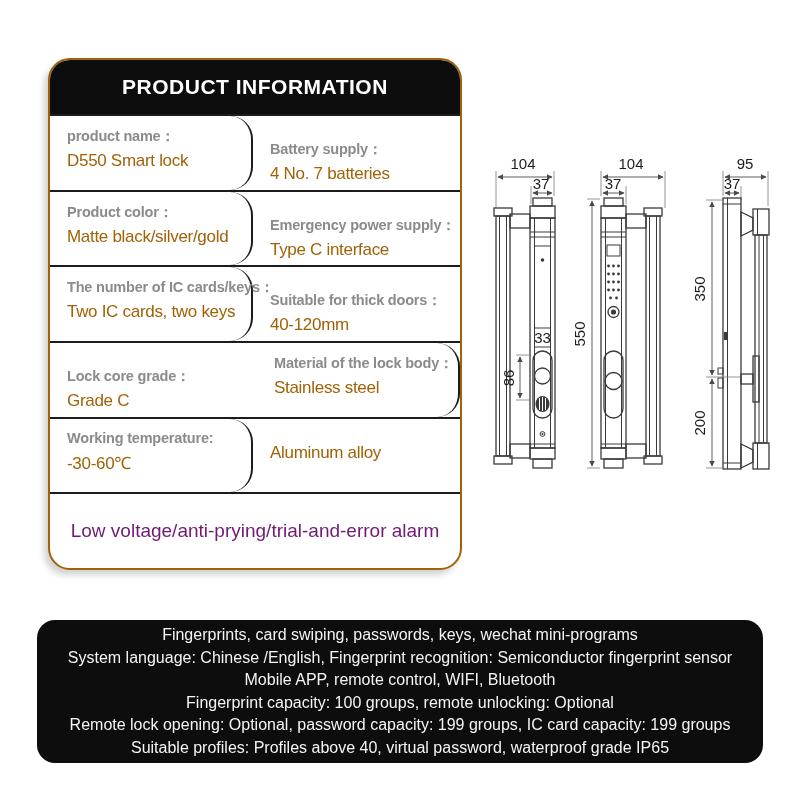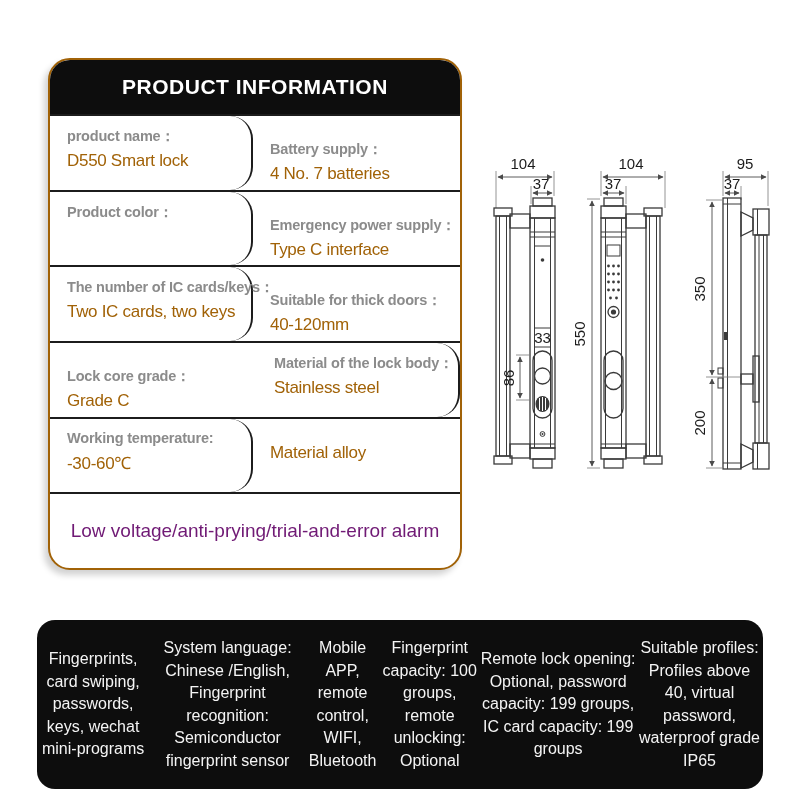--- a/index.html
+++ b/index.html
@@ -55,23 +55,23 @@
   .ln  { stroke:#3a3a3a; stroke-width:1.3; fill:none; }
   .ln2 { stroke:#3a3a3a; stroke-width:1;   fill:none; }
   .fd  { fill:#3a3a3a; stroke:none; }
   .dim { stroke:#4a4a4a; stroke-width:0.9; fill:none; }
   .ext { stroke:#7a7a7a; stroke-width:0.8; fill:none; }
   .dtxt { fill:#1c1c1c; font-size:15px; text-anchor:middle; stroke:none; }
 
   
   .features {
     position:absolute; left:37px; top:620px;
-    width:726px; height:169px;
+    width:726px; height:143px;
     background:#0d0d0d; border-radius:18px;
-    display:flex; flex-direction:row;
+    display:flex; flex-direction:column;
     align-items:center; justify-content:center;
     color:#f4f4f4; font-size:16px; line-height:22.5px;
     text-align:center;
   }
 </style>
 </head>
 <body>
 
 <div class="card">
   <div class="card-header">
@@ -85,20 +85,21 @@
     </div>
     <div class="t-cell right">
       <div class="t-label">Battery supply：</div>
       <div class="t-value">4 No. 7 batteries</div>
     </div>
   </div>
 
   <div class="t-row">
     <div class="t-cell left">
       <div class="t-label">Product color：</div>
+      <div class="t-value">Matte black/silver/gold</div>
     </div>
     <div class="t-cell right">
       <div class="t-label">Emergency power supply：</div>
       <div class="t-value">Type C interface</div>
     </div>
   </div>
 
   <div class="t-row">
     <div class="t-cell left">
       <div class="t-label">The number of IC cards/keys：</div>
@@ -120,21 +121,21 @@
       <div class="t-value">Stainless steel</div>
     </div>
   </div>
 
   <div class="t-row">
     <div class="t-cell left">
       <div class="t-label">Working temperature:</div>
       <div class="t-value">-30-60℃</div>
     </div>
     <div class="t-cell right">
-      <div class="t-value">Material alloy</div>
+      <div class="t-value">Aluminum alloy</div>
     </div>
   </div>
 
   <div class="t-footer">Low voltage/anti-prying/trial-and-error alarm</div>
 </div>
 
 <svg class="drawings" width="316" height="352" viewBox="0 0 316 352">
   <defs>
     <marker id="arw" viewBox="0 0 10 10" refX="9" refY="5" markerWidth="6.5" markerHeight="6.5" orient="auto-start-reverse">
       <path d="M0,0 L10,5 L0,10 z" style="fill:#4a4a4a"></path>

